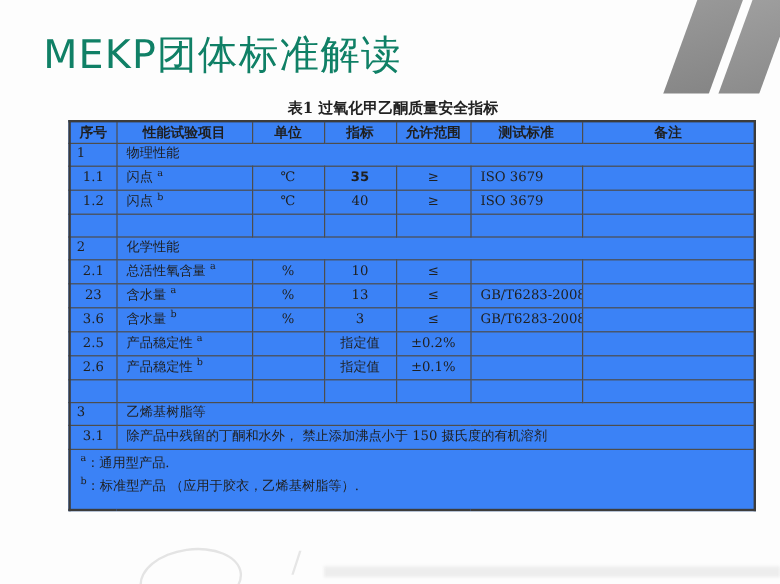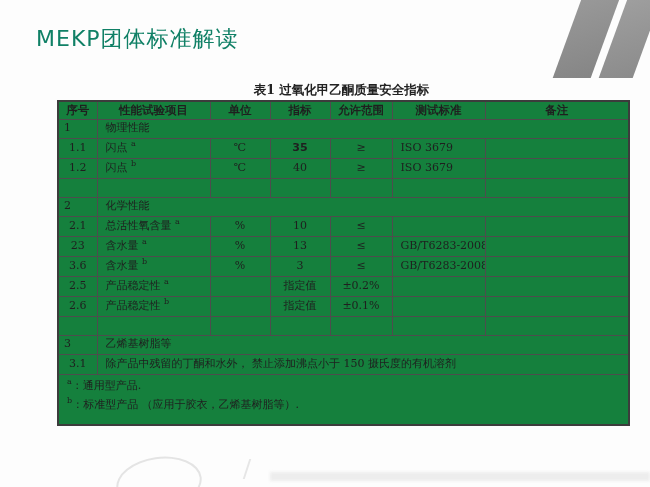--- a/index.html
+++ b/index.html
@@ -13,36 +13,36 @@
 
   
   .stripes { position:absolute; top:0; right:0; width:132px; height:78px; overflow:hidden; }
   .stripe  { position:absolute; top:-8px; height:92px; transform:skewX(-20deg); transform-origin:top left; }
   .stripe.s1 { left:66px;  width:38px; background:linear-gradient(160deg,#9a9a9a,#848484); }
   .stripe.s2 { left:112px; width:34px; background:linear-gradient(160deg,#a0a0a0,#8a8a8a); }
 
   
   .title {
     position:absolute; left:36px; top:24px;
-    font-size:22px; font-weight:500; letter-spacing:1px;
+    font-size:33px; font-weight:500; letter-spacing:1px;
     color:#108066; white-space:nowrap;
   }
 
   
   .caption {
-    position:absolute; left:56px; top:82px; width:571px;
+    position:absolute; left:42px; top:82px; width:571px;
     text-align:center; font-size:12.5px; font-weight:700; color:#222222;
     font-family:"DejaVu Serif","Liberation Serif",serif;
   }
 
   
   table.spec-table {
     position:absolute; left:57px; top:100px; width:571px;
     border-collapse:collapse; table-layout:fixed;
-    background:#15803d;
+    background:#3b82f6;
     font-family:"DejaVu Serif","Liberation Serif",serif;
     font-size:11px; color:#1f1f1f;
     border:2px solid #3c3c3c;
   }
   .spec-table th, .spec-table td {
     border:1px solid #4d4d4d;
     padding:0 4px; overflow:hidden; white-space:nowrap;
     line-height:1.15; vertical-align:middle;
   }
   .spec-table thead tr { height:18px; }

